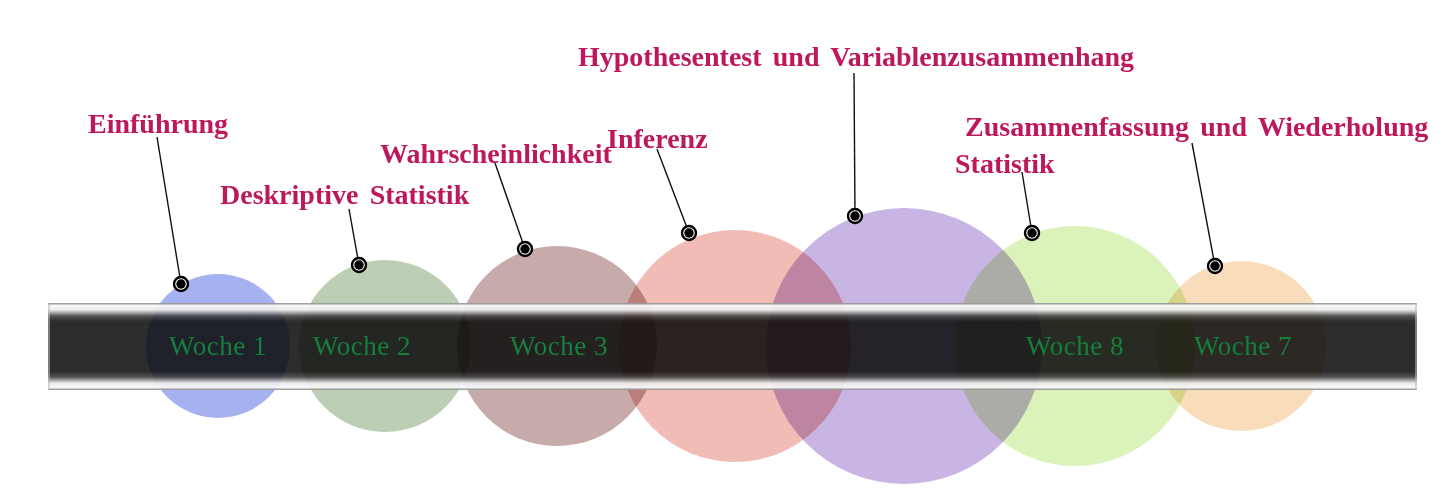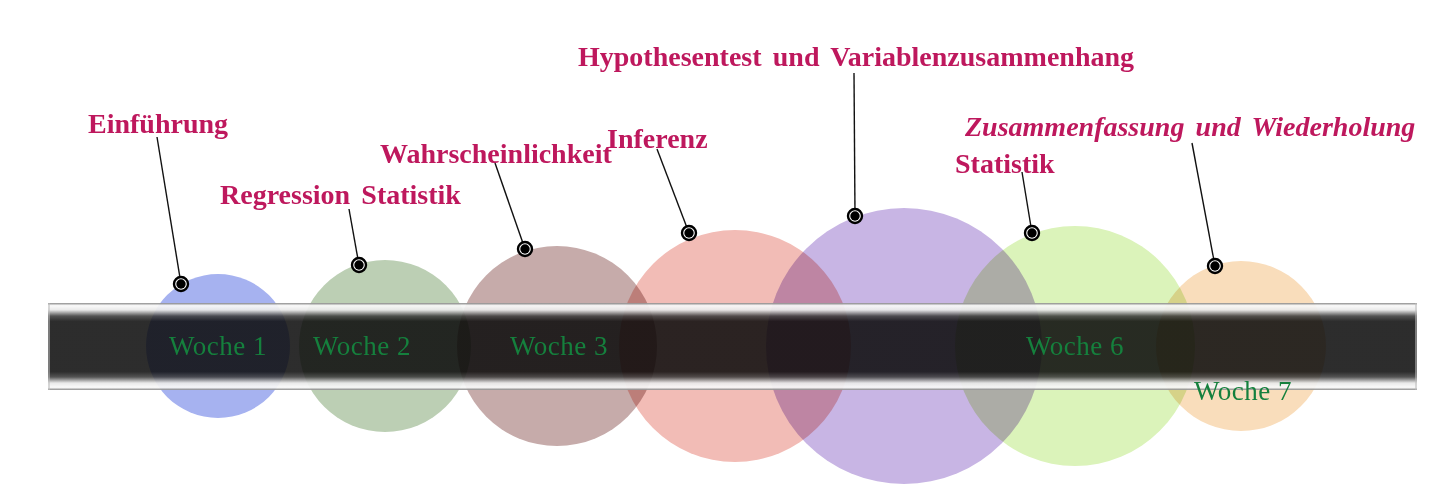--- a/index.html
+++ b/index.html
@@ -77,22 +77,22 @@
   <div class="week-circle" style="left: 619px; top: 230px; width: 232px; height: 232px; background-color: rgb(242, 188, 182);"></div>
   <div class="week-circle" style="left: 766px; top: 208px; width: 276px; height: 276px; background-color: rgb(200, 181, 228);"></div>
   <div class="week-circle" style="left: 955px; top: 226px; width: 240px; height: 240px; background-color: rgb(219, 243, 186);"></div>
   <div class="week-circle" style="left: 1156px; top: 261px; width: 170px; height: 170px; background-color: rgb(249, 221, 187);"></div>
 
   <div class="timeline-bar"></div>
 
   <span class="week-label" style="left:218px;">Woche 1</span>
   <span class="week-label" style="left:362px;">Woche 2</span>
   <span class="week-label" style="left:559px;">Woche 3</span>
-  <span class="week-label" style="left:1075px;">Woche 6</span>
-  <span class="week-label" style="left:1243px;margin-top:45px;">Woche 7</span>
+  <span class="week-label" style="left:1075px;">Woche 8</span>
+  <span class="week-label" style="left:1243px;">Woche 7</span>
 
   <svg class="connector-svg" width="1442" height="494" viewBox="0 0 1442 494">
     <g stroke="#111111" stroke-width="1.4">
       <line x1="157" y1="137" x2="181" y2="284"></line>
       <line x1="349" y1="209" x2="359" y2="265"></line>
       <line x1="495" y1="163" x2="525" y2="249"></line>
       <line x1="657" y1="149" x2="689" y2="233"></line>
       <line x1="854" y1="73" x2="855" y2="216"></line>
       <line x1="1022" y1="172" x2="1032" y2="233"></line>
       <line x1="1192" y1="143" x2="1215" y2="266"></line>
@@ -123,20 +123,20 @@
           <circle cx="1032" cy="233" r="4.7" fill="#000000"></circle>
         </g>
       <g>
           <circle cx="1215" cy="266" r="7" fill="#ffffff" stroke="#000000" stroke-width="2.4"></circle>
           <circle cx="1215" cy="266" r="4.7" fill="#000000"></circle>
         </g>
     </g>
   </svg>
 
   <div class="topic-label" style="left:88px;  top:110px;">Einführung</div>
-  <div class="topic-label" style="left:220px; top:181px;">Regression Statistik</div>
+  <div class="topic-label" style="left:220px; top:181px;">Deskriptive Statistik</div>
   <div class="topic-label" style="left:380px; top:140px;">Wahrscheinlichkeit</div>
   <div class="topic-label" style="left:607px; top:125px;">Inferenz</div>
   <div class="topic-label" style="left:578px; top:43px;">Hypothesentest und Variablenzusammenhang</div>
   <div class="topic-label" style="left:955px; top:150px;">Statistik</div>
-  <div class="topic-label" style="left:965px; top:113px;font-style:italic;">Zusammenfassung und Wiederholung</div>
+  <div class="topic-label" style="left:965px; top:113px;">Zusammenfassung und Wiederholung</div>
 
 </div>
 
 </body></html>

